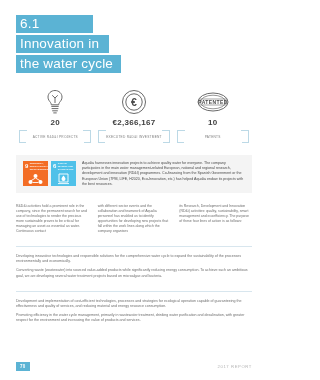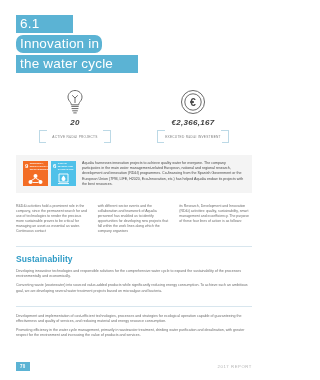--- a/index.html
+++ b/index.html
@@ -18,31 +18,31 @@
     background: #5BB3D4;
     color: #ffffff;
     font-size: 13.5px;
     font-weight: 400;
     letter-spacing: .2px;
     line-height: 15px;
     padding: 1px 5px 2px 4px;
     margin-bottom: 1px;
     white-space: nowrap;
   }
-  .hdr-num { font-size: 13.5px; padding-right: 34px; }
-  .hdr-t1 { padding-right: 3px; border-radius: 7px; }
-  .hdr-t2 { padding-right: 25px; }
+  .hdr-num { font-size: 13.5px; padding-right: 54px; }
+  .hdr-t1 { padding-right: 10px; }
+  .hdr-t2 { padding-right: 8px; }
 
   
   .stats { display: flex; margin-top: 14px; }
   .stat { flex: 1; display: flex; flex-direction: column; align-items: center; position: relative; }
   .stat-icon { height: 28px; display: flex; align-items: center; justify-content: center; }
   .stat-value {
     font-size: 8px; font-weight: bold; color: #3f3f3f;
-    letter-spacing: .3px; margin-top: 2px; font-style: italic;
+    letter-spacing: .3px; margin-top: 2px;
   }
   .stat-box {
     position: relative; width: 72px; height: 13px; margin-top: 3px;
     display: flex; align-items: center; justify-content: center;
   }
   .stat-box::before, .stat-box::after {
     content: ""; position: absolute; top: 0; width: 7px; height: 7px;
   }
   .stat-box::before { left: 0; border-left: .7px solid #bcd9e6; border-top: .7px solid #bcd9e6; }
   .stat-box::after { right: 0; border-right: .7px solid #bcd9e6; border-top: .7px solid #bcd9e6; }
@@ -135,20 +135,36 @@
         </svg>
       </div>
       <div class="stat-value">€2,366,167</div>
       <div class="stat-box">
         <span class="stat-corner-b l"></span>
           <span class="stat-corner-b r"></span>
         <span class="stat-label">EXECUTED R&amp;D&amp;I INVESTMENT</span>
       </div>
     </div>
 
+    <div class="stat">
+      <div class="stat-icon">
+        <svg width="34" height="24" viewBox="0 0 34 24">
+          <ellipse cx="17" cy="12" rx="15" ry="9" fill="none" stroke="#6a6a6a" stroke-width="1"></ellipse>
+          <ellipse cx="17" cy="12" rx="12.6" ry="6.8" fill="none" stroke="#6a6a6a" stroke-width=".7"></ellipse>
+          <path d="M3 9h28M3 15h28" stroke="#6a6a6a" stroke-width=".6" fill="none"></path>
+          <text x="17" y="14.2" text-anchor="middle" font-family="Liberation Sans, sans-serif" font-size="5" font-weight="bold" fill="#4a4a4a" letter-spacing=".4">PATENTED</text>
+        </svg>
+      </div>
+      <div class="stat-value">10</div>
+      <div class="stat-box">
+        <span class="stat-corner-b l"></span>
+          <span class="stat-corner-b r"></span>
+        <span class="stat-label">PATENTS</span>
+      </div>
+    </div>
   </div>
 
   <div class="sdg-box">
     <div class="sdg-icons">
 
       <div class="sdg-tile sdg-9">
         <div class="sdg-top">
           <span class="sdg-numeral">9</span>
           <span class="sdg-name">INDUSTRY, INNOVATION AND INFRASTRUCTURE</span>
         </div>
@@ -180,21 +196,20 @@
   </div>
 
   <div class="cols">
     <div class="col">R&amp;D&amp;i activities hold a prominent role in the company, since the permanent search for and use of technologies to render the precious more sustainable proves to be critical for managing an asset as essential as water. Continuous contact</div>
     <div class="col">with different sector events and the collaboration and teamwork of Aqualia personnel has enabled us to identify opportunities for developing new projects that fall within the work lines along which the company organises</div>
     <div class="col">its Research, Development and Innovation (RD&amp;i) activities: quality, sustainability, smart management and ecoefficiency. The purpose of these four lines of action is as follows:</div>
   </div>
 
   <div class="rule"></div>
   <div class="section">
-    <div class="sec-title">Sustainability</div>
     <div class="sec-p">Developing innovative technologies and responsible solutions for the comprehensive water cycle to expand the sustainability of the processes environmentally and economically.</div>
     <div class="sec-p">Converting waste (wastewater) into sourced value-added products while significantly reducing energy consumption. To achieve such an ambitious goal, we are developing several water treatment projects based on microalgae and bacteria.</div>
   </div>
 
   <div class="rule"></div>
   <div class="section">
     <div class="sec-p">Development and implementation of cost-efficient technologies, processes and strategies for ecological operation capable of guaranteeing the effectiveness and quality of services, and reducing material and energy resource consumption.</div>
     <div class="sec-p">Promoting efficiency in the water cycle management, primarily in wastewater treatment, drinking water purification and desalination, with greater respect for the environment and increasing the value of products and services.</div>
   </div>
 

